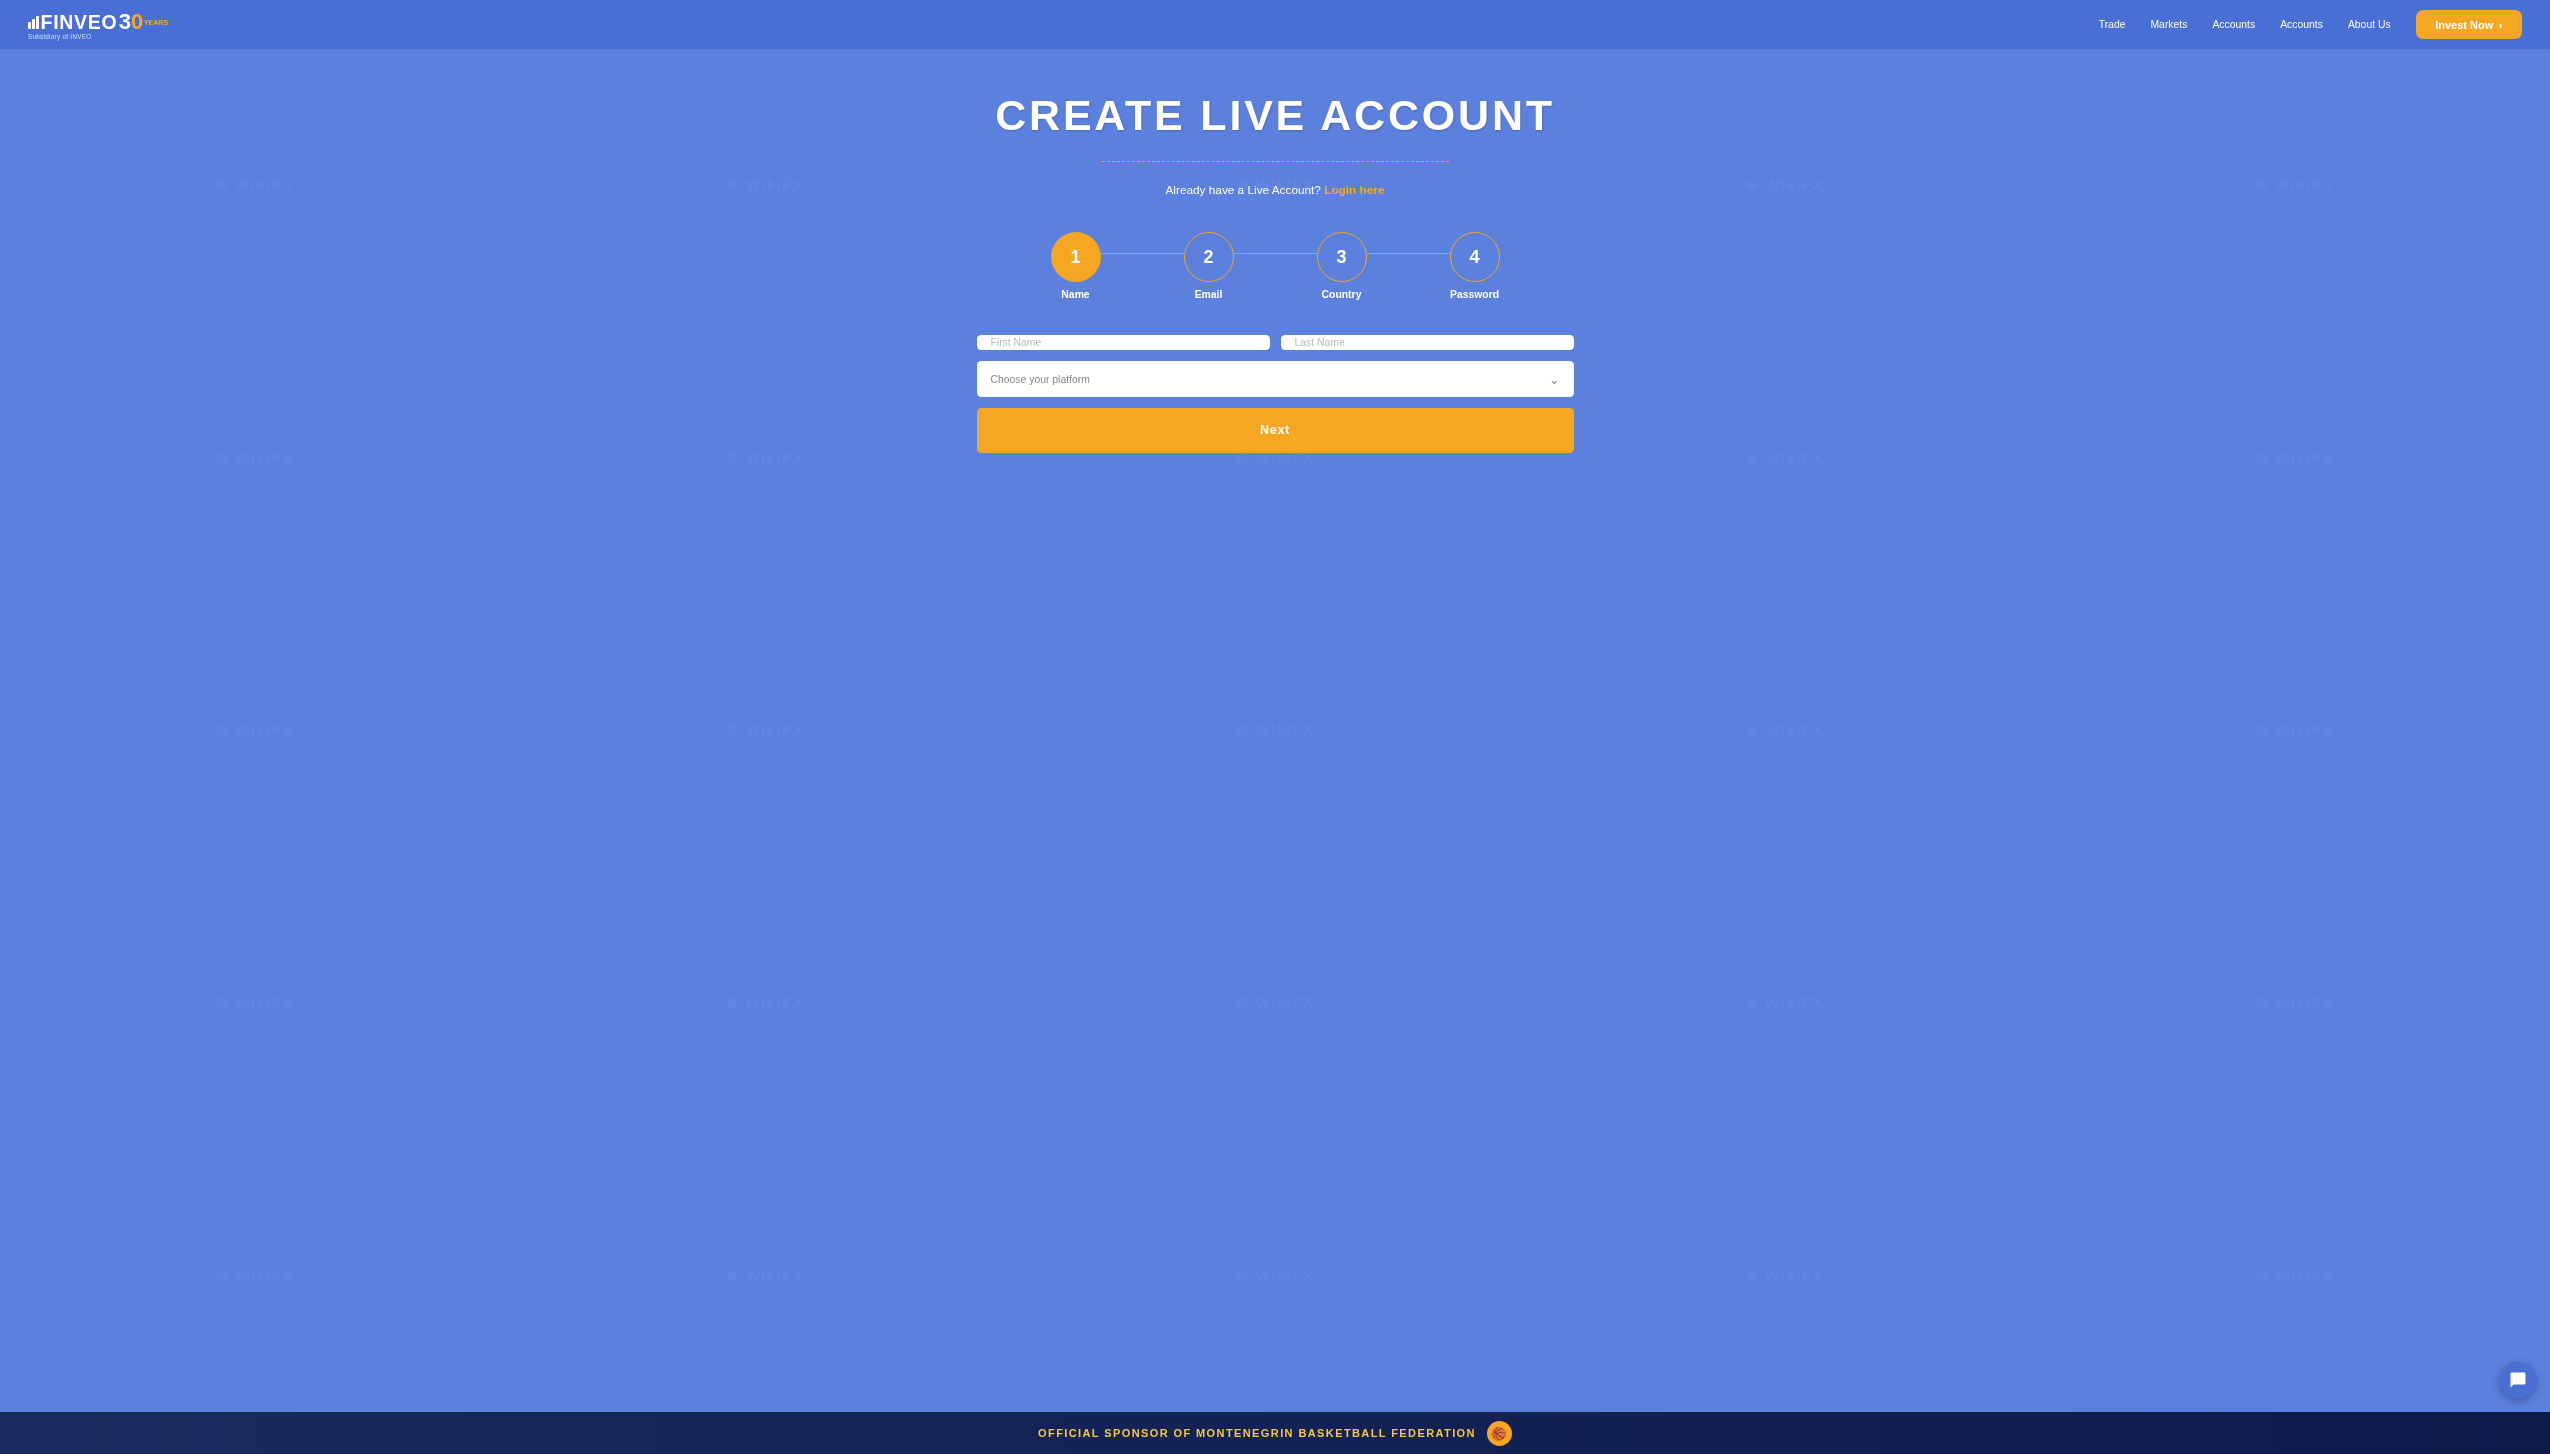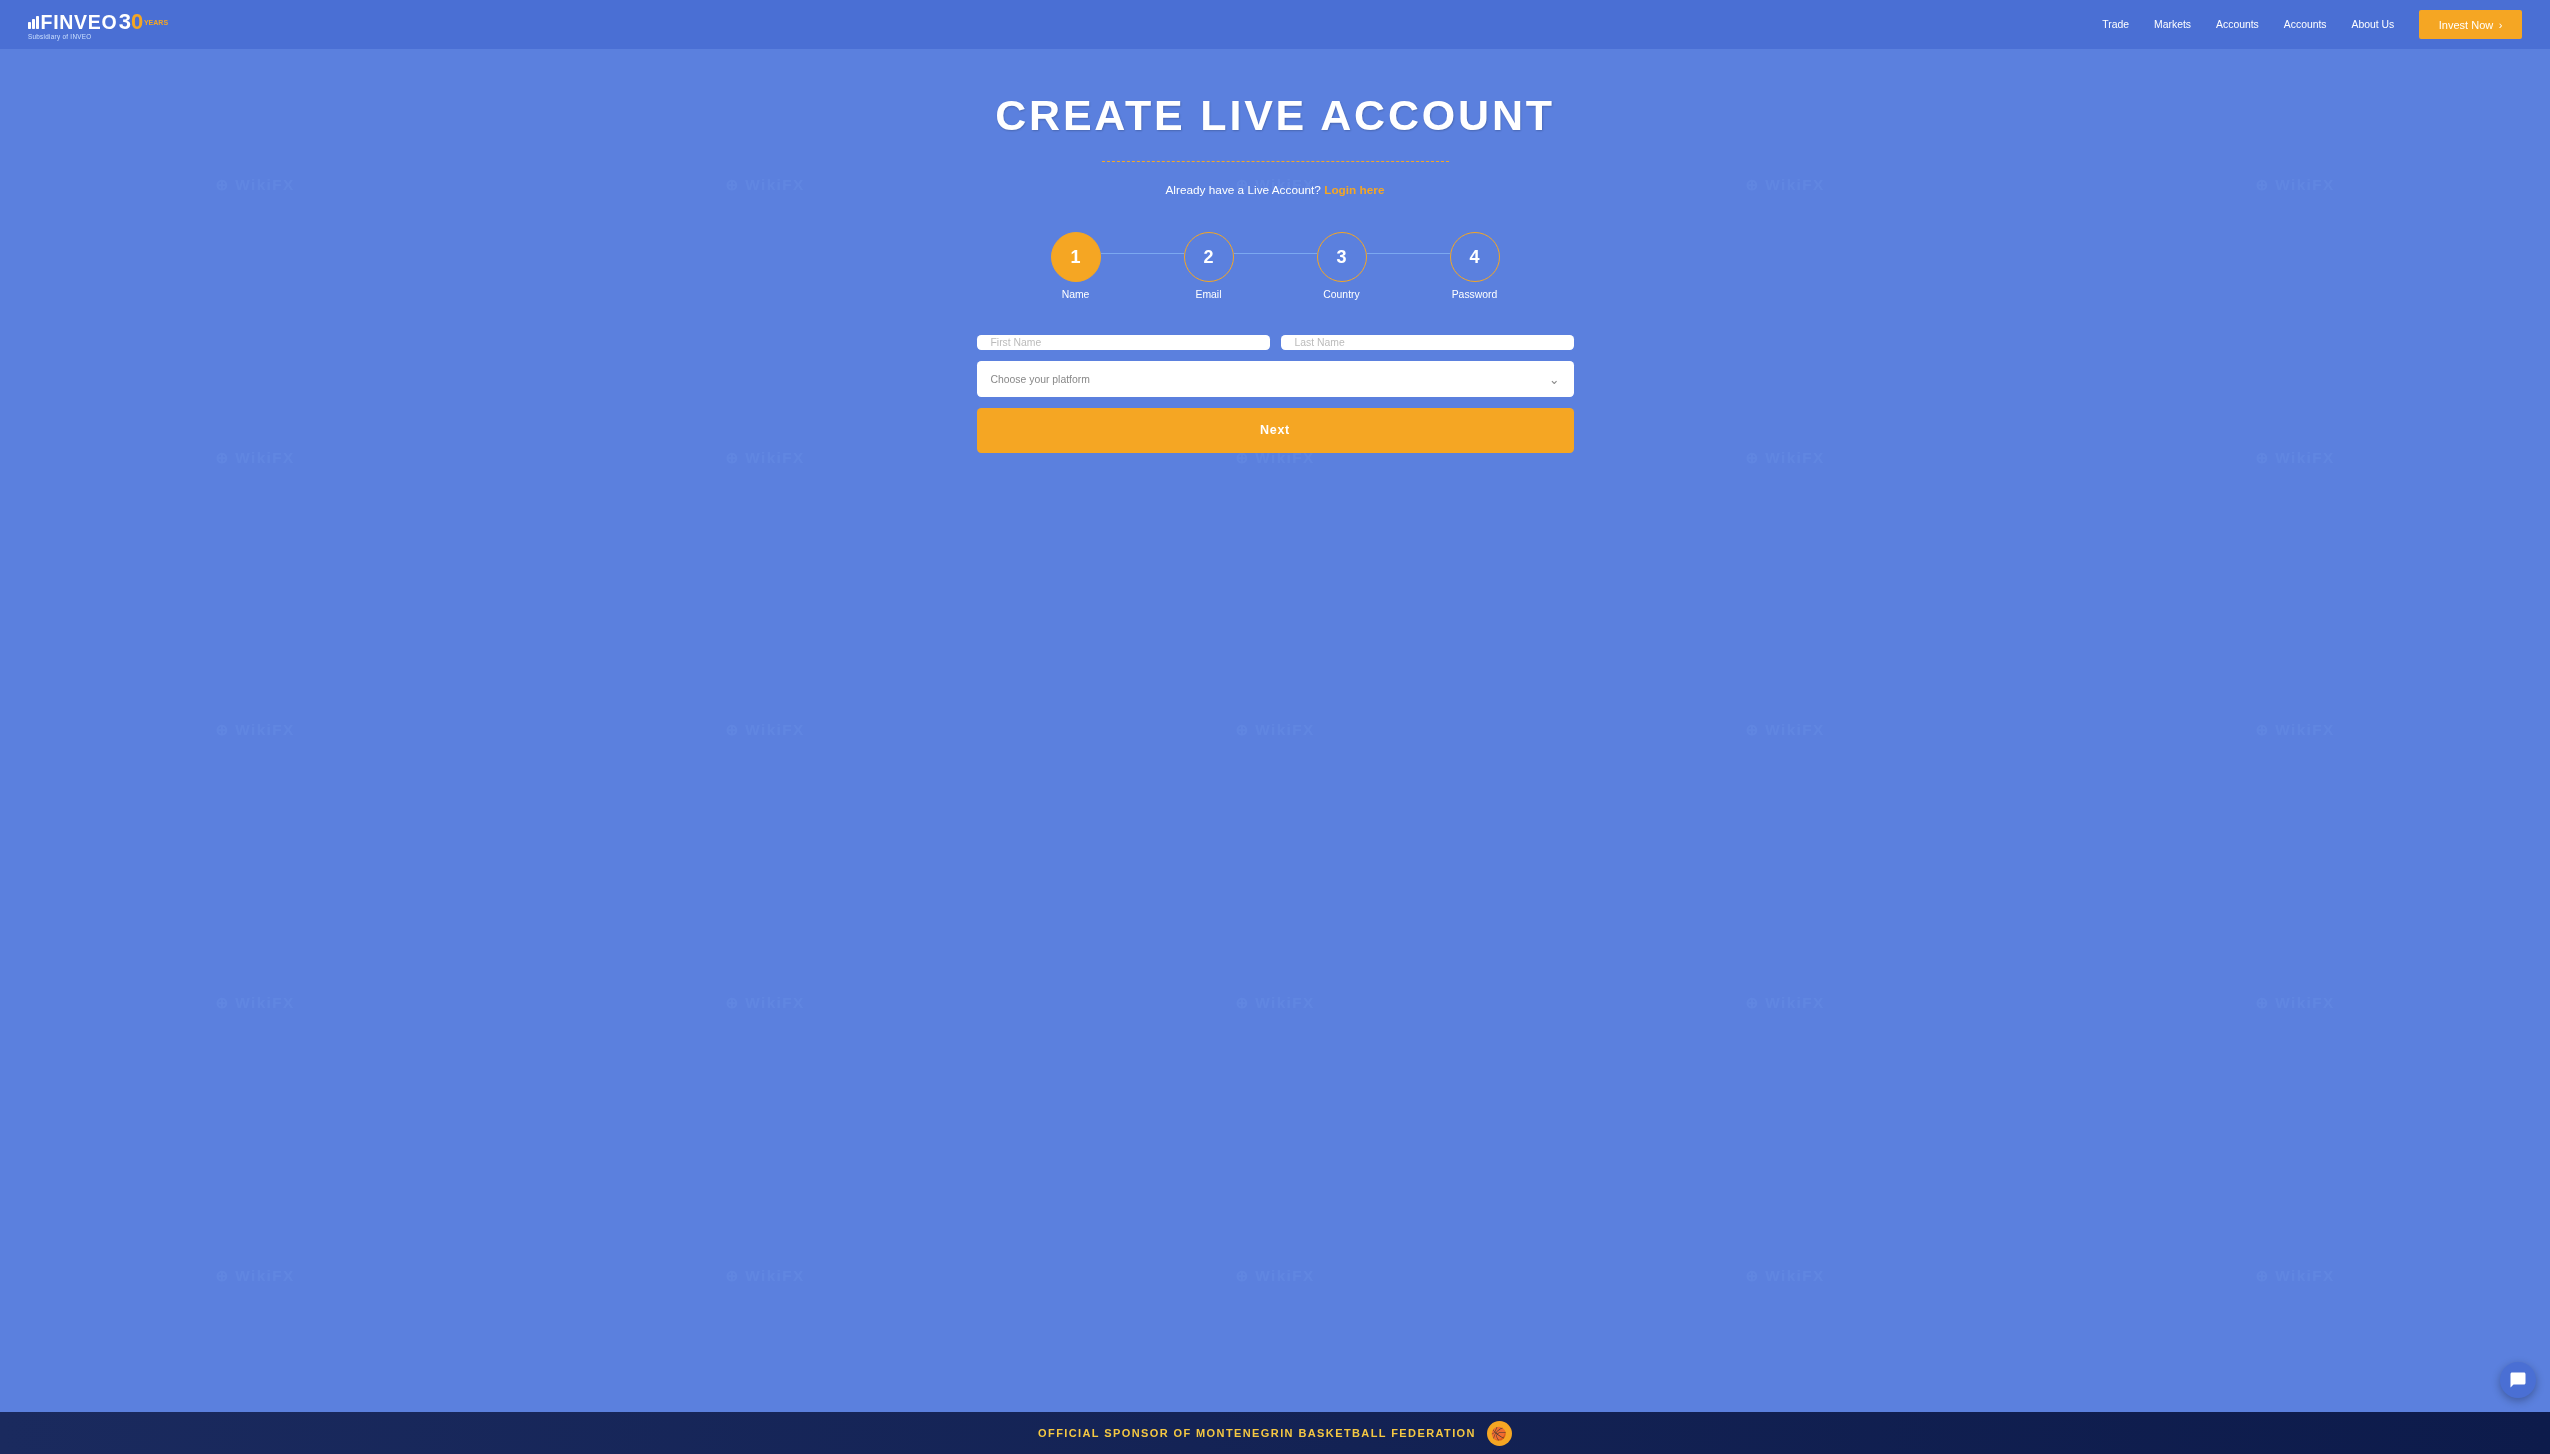--- a/index.html
+++ b/index.html
@@ -71,22 +71,22 @@
       text-decoration: none;
       font-size: 10.4px;
       font-weight: 500;
     }
     .invest-btn {
       background: #f5a623;
       color: white;
       border: none;
       padding: 8.3px 19.5px;
       font-size: 11px;
-      font-weight: 400;
-      border-radius: 2px;
+      font-weight: 700;
+      border-radius: 7px;
       cursor: pointer;
       display: flex;
       align-items: center;
       gap: 5.6px;
     }
 
     
     .main-bg {
       background: #5b80de;
       min-height: calc(100vh - 49px - 42px);
@@ -182,21 +182,21 @@
       background: #f5a623;
       border-color: #f5a623;
     }
     .step-circle.inactive {
       background: transparent;
       border-color: #f5a623;
     }
     .step-label {
       font-size: 10.4px;
       color: white;
-      font-weight: 400;
+      font-weight: 700;
     }
     .step-connector {
       width: 83px;
       height: 1.4px;
       background: #7ba8f0;
       margin-bottom: 25px;
     }
 
     
     .form-container {

